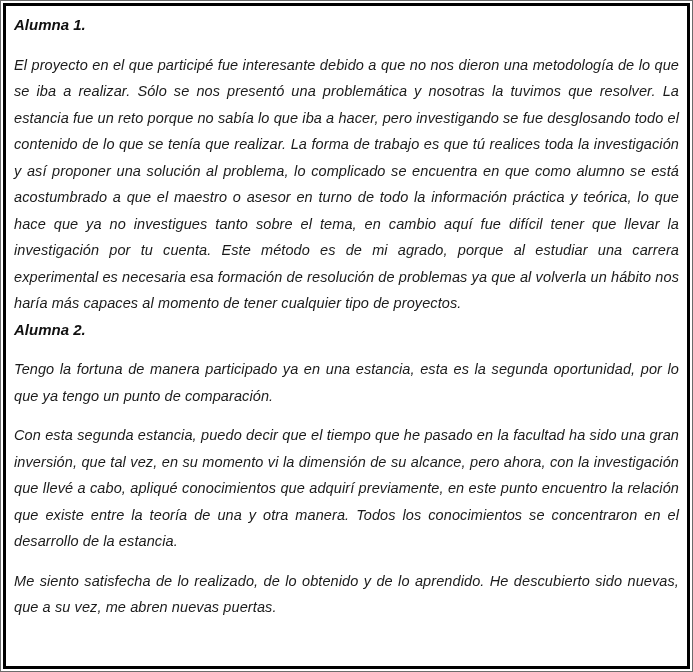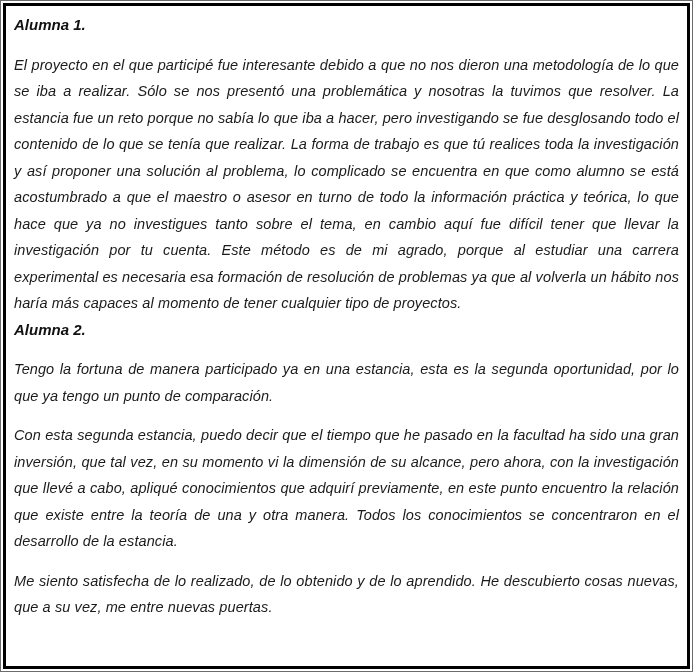--- a/index.html
+++ b/index.html
@@ -60,17 +60,17 @@
 
     <section>
       <h3 class="section-heading">Alumna 1.</h3>
       <p class="body-paragraph">El proyecto en el que participé fue interesante debido a que no nos dieron una metodología de lo que se iba a realizar. Sólo se nos presentó una problemática y nosotras la tuvimos que resolver. La estancia fue un reto porque no sabía lo que iba a hacer, pero investigando se fue desglosando todo el contenido de lo que se tenía que realizar. La forma de trabajo es que tú realices toda la investigación y así proponer una solución al problema, lo complicado se encuentra en que como alumno se está acostumbrado a que el maestro o asesor en turno de todo la información práctica y teórica, lo que hace que ya no investigues tanto sobre el tema, en cambio aquí fue difícil tener que llevar la investigación por tu cuenta. Este método es de mi agrado, porque al estudiar una carrera experimental es necesaria esa formación de resolución de problemas ya que al volverla un hábito nos haría más capaces al momento de tener cualquier tipo de proyectos.</p>
     </section>
 
     <section>
       <h3 class="section-heading">Alumna 2.</h3>
       <p class="body-paragraph">Tengo la fortuna de manera participado ya en una estancia, esta es la segunda oportunidad, por lo que ya tengo un punto de comparación.</p>
       <p class="body-paragraph">Con esta segunda estancia, puedo decir que el tiempo que he pasado en la facultad ha sido una gran inversión, que tal vez, en su momento vi la dimensión de su alcance, pero ahora, con la investigación que llevé a cabo, apliqué conocimientos que adquirí previamente, en este punto encuentro la relación que existe entre la teoría de una y otra manera. Todos los conocimientos se concentraron en el desarrollo de la estancia.</p>
-      <p class="body-paragraph">Me siento satisfecha de lo realizado, de lo obtenido y de lo aprendido. He descubierto cosas nuevas, que a su vez, me entre nuevas puertas.</p>
+      <p class="body-paragraph">Me siento satisfecha de lo realizado, de lo obtenido y de lo aprendido. He descubierto sido nuevas, que a su vez, me abren nuevas puertas.</p>
     </section>
 
   </div>
 </div>
 
 </body></html>

